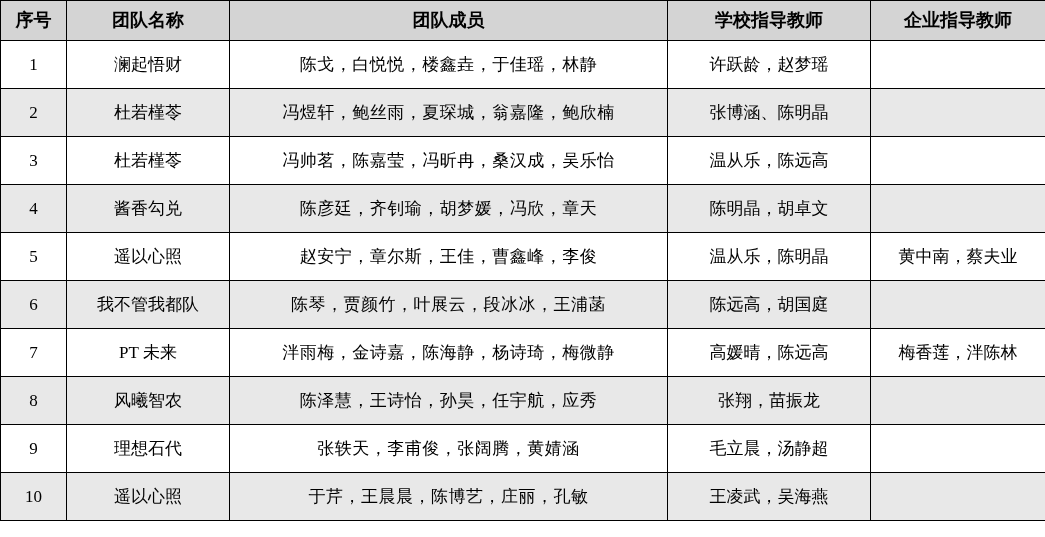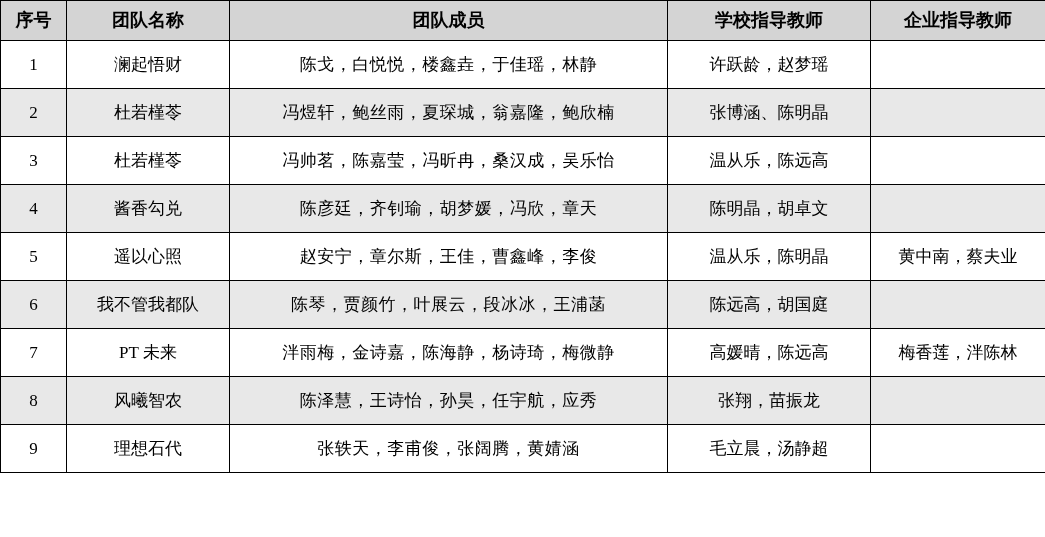--- a/index.html
+++ b/index.html
@@ -133,15 +133,22 @@
         <td>张翔，苗振龙</td>
         <td></td>
       </tr>
       <tr class="plain">
         <td class="idx">9</td>
         <td>理想石代</td>
         <td class="mem">张轶天，李甫俊，张阔腾，黄婧涵</td>
         <td>毛立晨，汤静超</td>
         <td></td>
       </tr>
+      <tr class="shaded">
+        <td class="idx">10</td>
+        <td>遥以心照</td>
+        <td class="mem">于芹，王晨晨，陈博艺，庄丽，孔敏</td>
+        <td>王凌武，吴海燕</td>
+        <td></td>
+      </tr>
     </tbody>
   </table>
 </div>
 
 </body></html>

